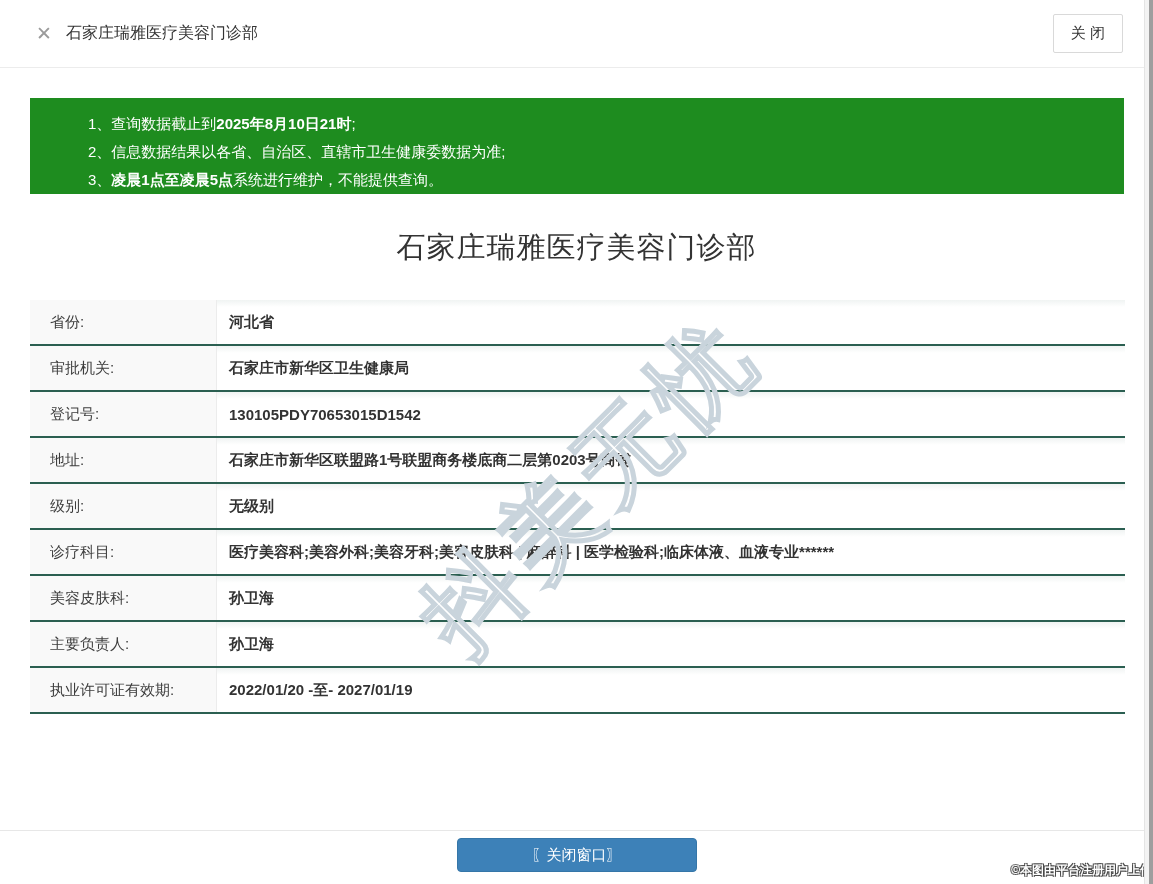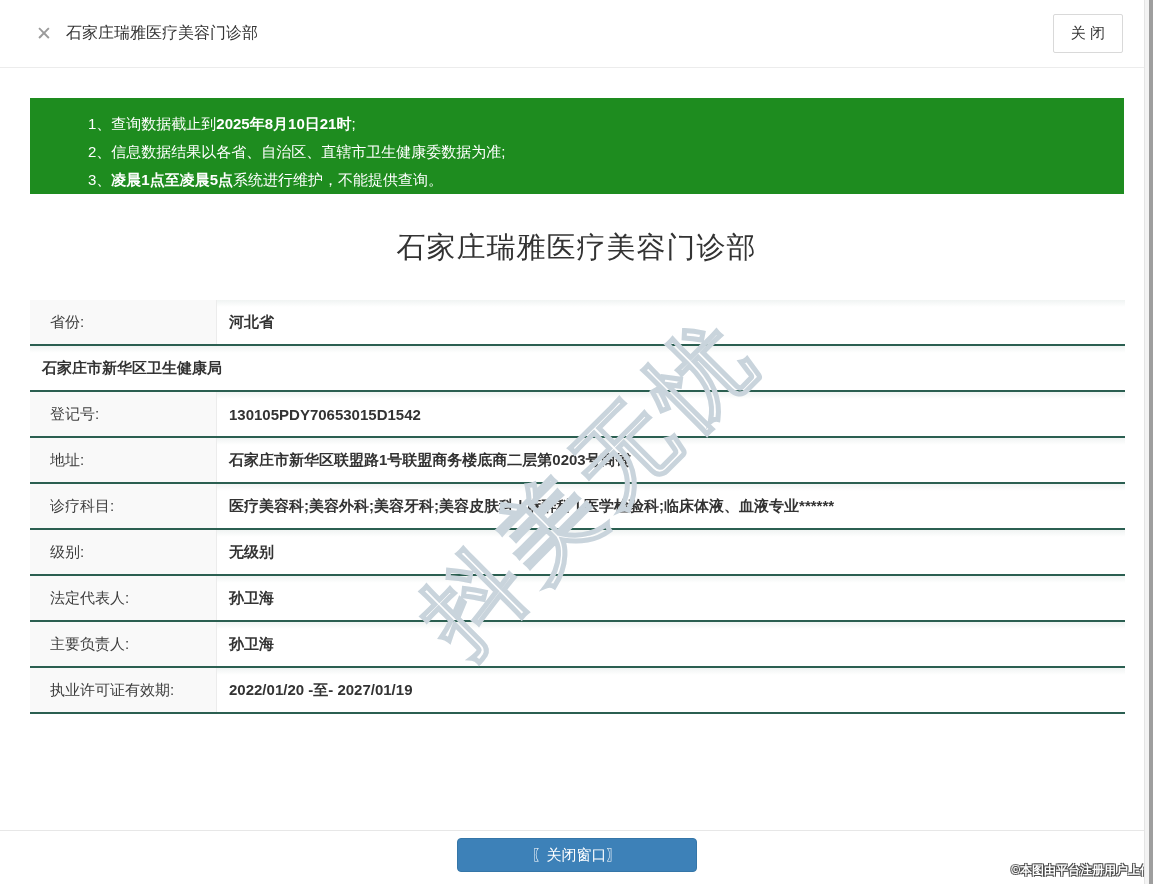--- a/index.html
+++ b/index.html
@@ -181,40 +181,41 @@
 </div>
 
 <div class="main-title">石家庄瑞雅医疗美容门诊部</div>
 
 <div class="info-table">
   <div class="t-row">
     <div class="t-label">省份:</div>
     <div class="t-value">河北省</div>
   </div>
   <div class="t-row">
+    <div class="t-label">审批机关:</div>
     <div class="t-value">石家庄市新华区卫生健康局</div>
   </div>
   <div class="t-row">
     <div class="t-label">登记号:</div>
     <div class="t-value">130105PDY70653015D1542</div>
   </div>
   <div class="t-row">
     <div class="t-label">地址:</div>
     <div class="t-value">石家庄市新华区联盟路1号联盟商务楼底商二层第0203号商铺</div>
   </div>
   <div class="t-row">
+    <div class="t-label">级别:</div>
+    <div class="t-value">无级别</div>
+  </div>
+  <div class="t-row">
     <div class="t-label">诊疗科目:</div>
     <div class="t-value">医疗美容科;美容外科;美容牙科;美容皮肤科 | 麻醉科 | 医学检验科;临床体液、血液专业******</div>
   </div>
   <div class="t-row">
-    <div class="t-label">级别:</div>
-    <div class="t-value">无级别</div>
-  </div>
-  <div class="t-row">
-    <div class="t-label">法定代表人:</div>
+    <div class="t-label">美容皮肤科:</div>
     <div class="t-value">孙卫海</div>
   </div>
   <div class="t-row">
     <div class="t-label">主要负责人:</div>
     <div class="t-value">孙卫海</div>
   </div>
   <div class="t-row">
     <div class="t-label">执业许可证有效期:</div>
     <div class="t-value">2022/01/20 -至- 2027/01/19</div>
   </div>

